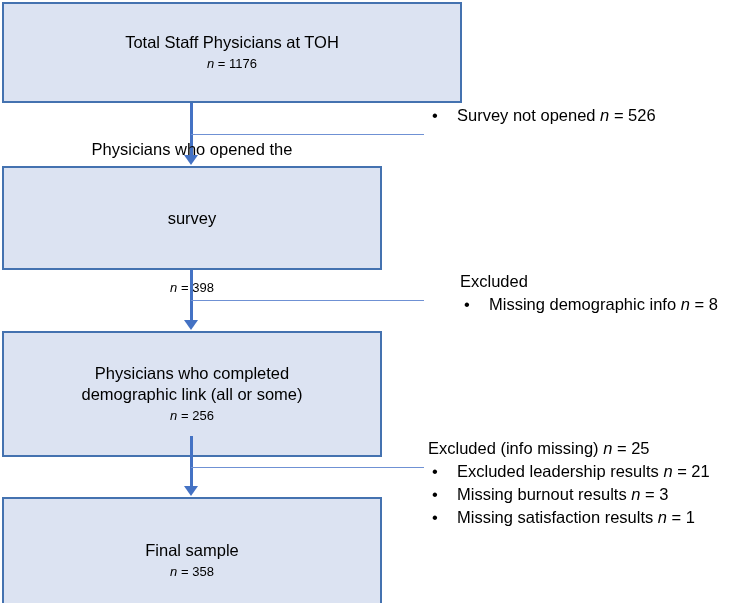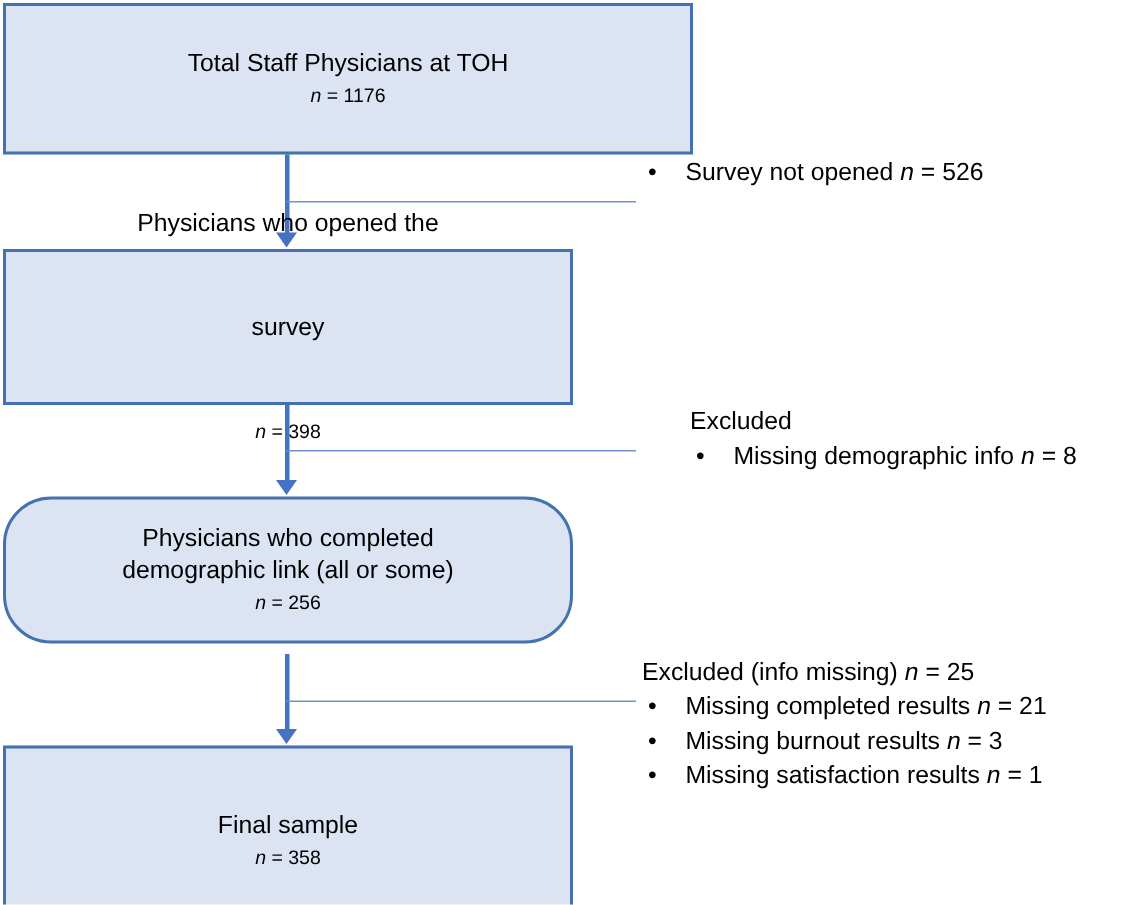--- a/index.html
+++ b/index.html
@@ -130,35 +130,35 @@
 
   <div class="note-block" style="left:428px; top:270px;margin-left:32px;">
     <span class="note-heading">Excluded</span>
     <ul class="note-list">
       <li>
         <span class="bullet">•</span><span>Missing demographic info </span><i class="n-italic">n</i><span> = 8</span>
       </li>
     </ul>
   </div>
 
-  <div class="flow-box" style="left:2px; top:331px; width:380px; height:98px;border-radius:32px;">
+  <div class="flow-box" style="left:2px; top:331px; width:380px; height:126px;">
     <span class="line">Physicians who completed</span>
     <span class="line">demographic link (all or some)</span>
     <span class="line n-line"><i class="n-italic">n</i> <span>= 256</span></span>
   </div>
 
   <div class="conn-vert" style="left:190px; top:436px; width:3px; height:51px;"></div>
   <div class="conn-arrowhead" style="left:184px; top:486px;"></div>
   <div class="conn-horiz" style="left:191px; top:467px; width:233px;"></div>
 
   <div class="note-block" style="left:428px; top:437px;">
     <span class="note-heading"><span>Excluded (info missing) </span><i class="n-italic">n</i><span> = 25</span></span>
     <ul class="note-list">
       <li>
-        <span class="bullet">•</span><span>Missing completed results </span><i class="n-italic">n</i><span> = 21</span>
+        <span class="bullet">•</span><span>Excluded leadership results </span><i class="n-italic">n</i><span> = 21</span>
       </li>
       <li>
         <span class="bullet">•</span><span>Missing burnout results </span><i class="n-italic">n</i><span> = 3</span>
       </li>
       <li>
         <span class="bullet">•</span><span>Missing satisfaction results </span><i class="n-italic">n</i><span> = 1</span>
       </li>
     </ul>
   </div>
 

